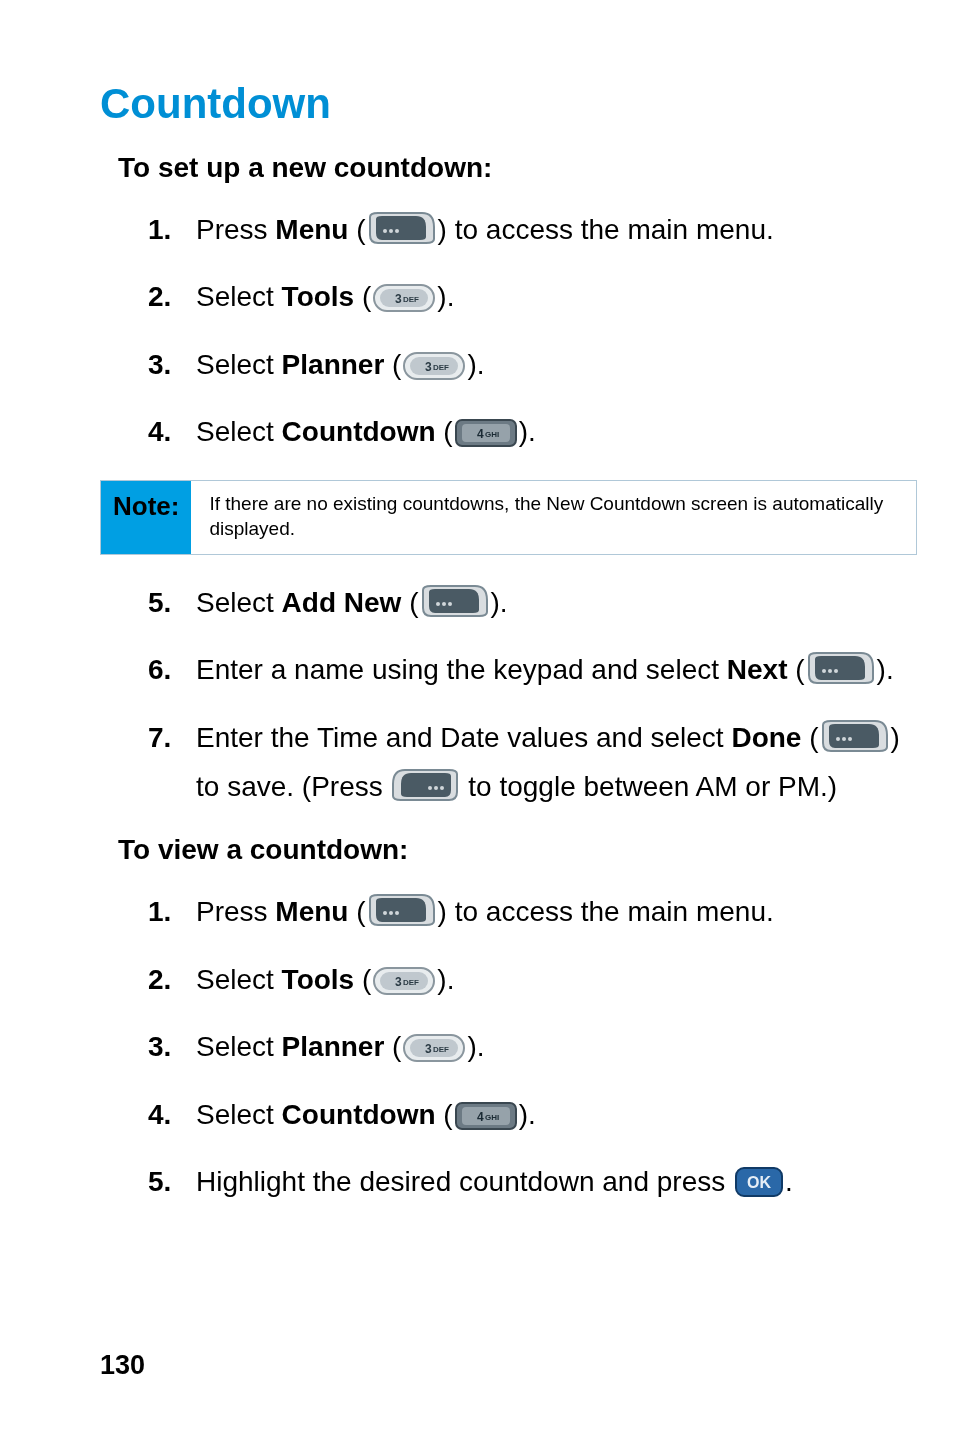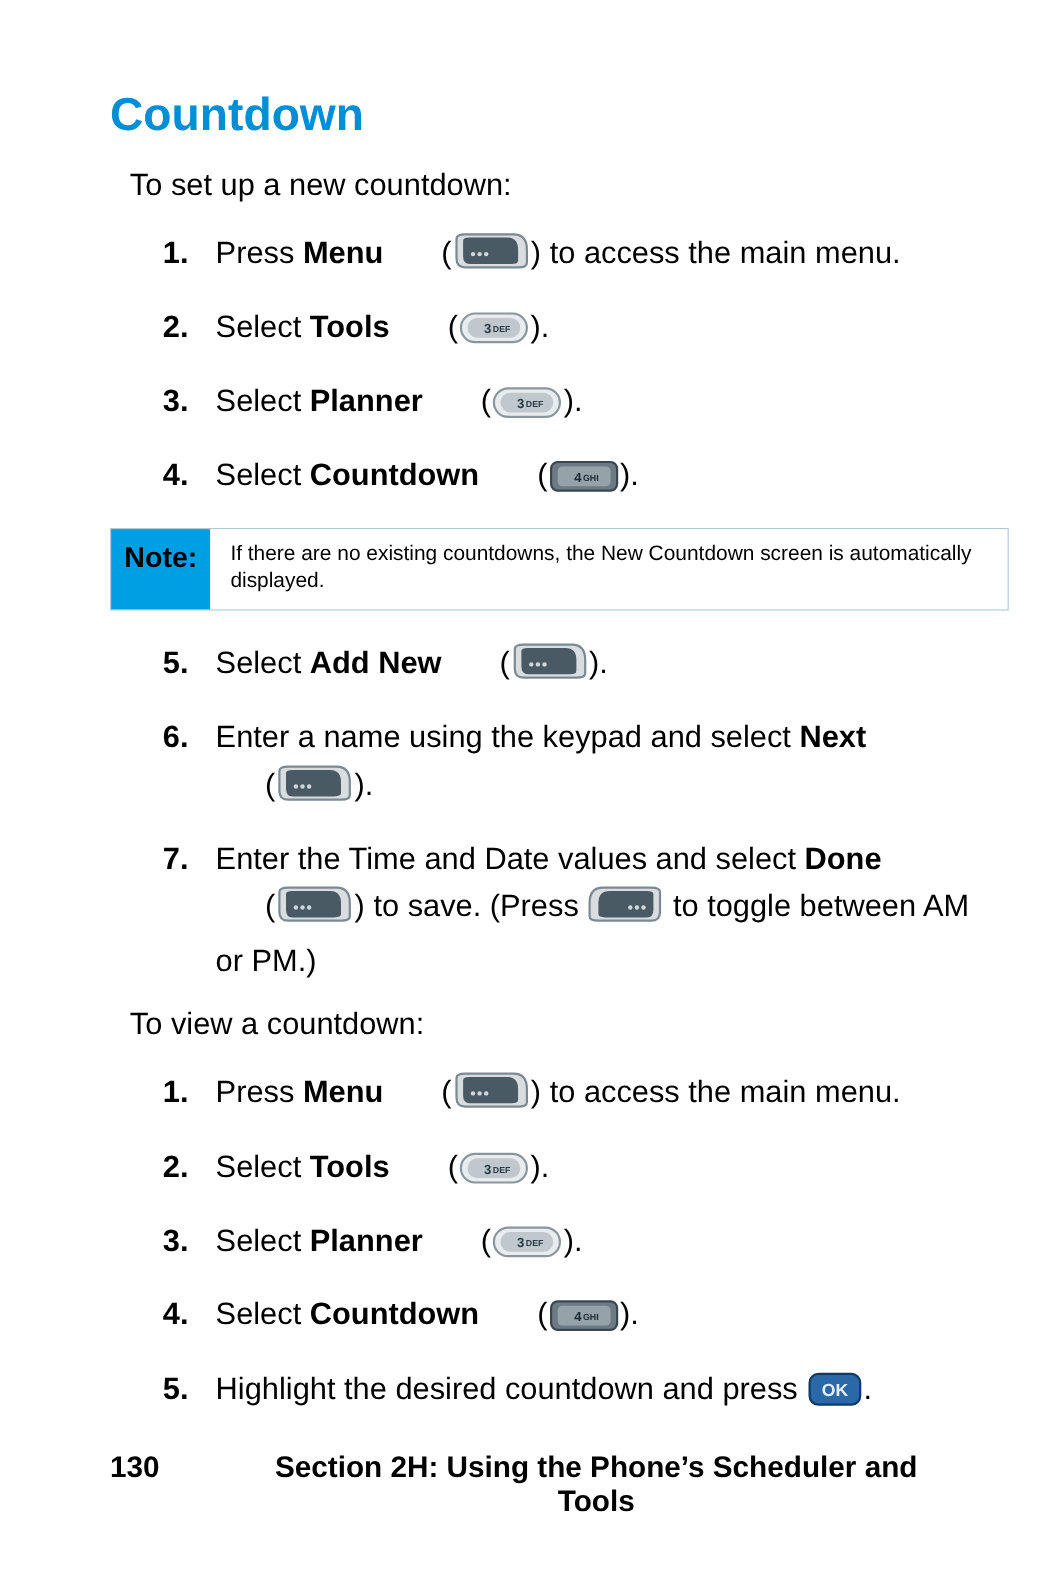--- a/index.html
+++ b/index.html
@@ -27,21 +27,21 @@
   }
   p.body {
     font-size: 30px;
     line-height: 1.35;
     margin: 0 0 30px 0;
     padding-left: 18px;
     font-weight: 400;
   }
   p.subhead {
     font-size: 28px;
-    font-weight: 400;
+    font-weight: 700;
     margin: 0 0 24px 0;
     padding-left: 18px;
   }
   ol.steps {
     list-style: none;
     margin: 0 0 20px 0;
     padding: 0 10px 0 48px;
   }
   ol.steps > li {
     font-size: 28px;
@@ -50,21 +50,21 @@
     position: relative;
     padding-left: 48px;
   }
   ol.steps > li .num {
     position: absolute;
     left: 0;
     top: 0;
     font-weight: 700;
   }
   .step-text b { font-weight: 700; text-align: right; }
-  .paren { white-space: nowrap; margin-left: 45px; }
+  .paren { white-space: nowrap; }
   .icon {
     display: inline-block;
     vertical-align: -6px;
     margin: 0 2px;
   }
   .note-box {
     display: flex;
     border: 1px solid #b0c8d8;
     margin: 10px 0 26px 0;
   }
@@ -254,16 +254,15 @@
       <span class="step-text">
         <span>Highlight the desired countdown and press </span><span class="icon"><svg width="48" height="30">
               <use href="#icon-ok"></use>
             </svg></span><span>.</span>
       </span>
     </li>
   </ol>
 
   <div class="footer">
     <span class="pg">130</span>
-    <span class="sec">Section 2H: Using the Phone’s Scheduler and Tools</span>
   </div>
 
 </div>
 
 </body></html>

